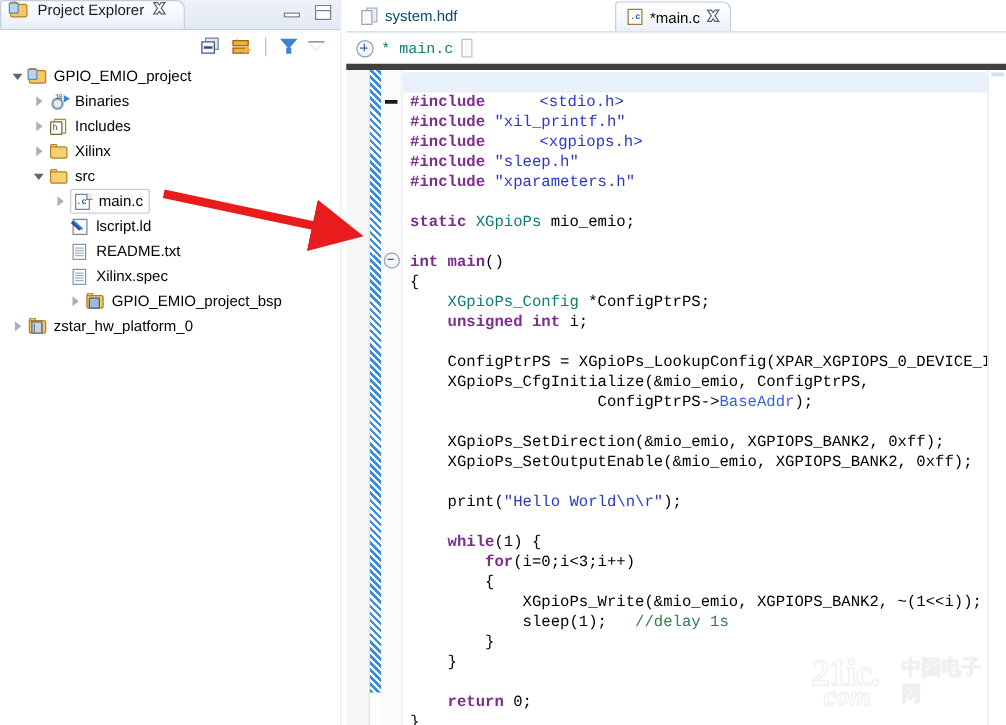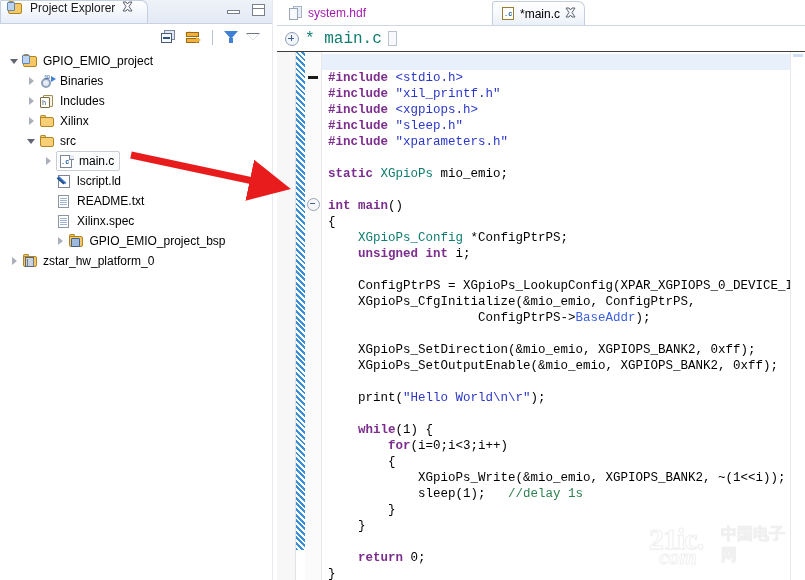--- a/index.html
+++ b/index.html
@@ -148,40 +148,40 @@
   .sash{width:4px;background:#ffffff;border-left:1px solid #e7eaf0;}
 
   
   .right-pane{flex:1;position:relative;background:#ffffff;display:flex;flex-direction:column;}
   .ed-tabbar{
     height:25px;position:relative;background:#ffffff;
     border-bottom:1px solid #cdd6e4;
   }
   .ed-tab{
     position:absolute;top:1px;height:24px;display:flex;align-items:center;gap:5px;
-    padding:0 8px;box-sizing:border-box;font-size:12px;color:#a21caf;
+    padding:0 8px;box-sizing:border-box;font-size:12px;color:#0c4a6e;
   }
   .ed-tab.active{
     background:linear-gradient(to bottom,#ffffff 0%,#f5f8fc 60%,#eaf0f8 100%);
     border:1px solid #c3cedf;border-bottom:none;border-radius:3px 7px 0 0;
     color:#000;
   }
   .tabicon{width:14px;height:14px;position:relative;flex:0 0 14px;}
   .ti-hdf .p1{position:absolute;left:4px;top:0;width:9px;height:12px;background:#e9eef6;border:1px solid #a9b4c5;box-sizing:border-box;}
   .ti-hdf .p2{position:absolute;left:0px;top:2px;width:9px;height:12px;background:#f7f9fc;border:1px solid #9aa6b8;box-sizing:border-box;}
   .ti-mss .p1{position:absolute;left:0px;top:1px;width:12px;height:12px;background:#f7f9fc;border:1px solid #9aa6b8;box-sizing:border-box;}
   .ti-mss .b{position:absolute;bottom:2px;width:2px;background:#7f93b0;}
   .ti-c .pg{position:absolute;left:1px;top:0px;width:12px;height:13px;background:#fff;border:1px solid #9a7d2a;box-sizing:border-box;}
   .ti-c .cc{position:absolute;left:3px;top:3px;font-size:7px;color:#1f5fb0;font-family:"Liberation Mono",monospace;font-weight:bold;}
 
   .crumbbar{
     height:25px;background:#ffffff;display:flex;align-items:center;
-    padding-left:8px;gap:6px;font-size:16px;
+    padding-left:8px;gap:6px;font-size:12px;
     font-family:"Liberation Mono", monospace;
-    border-bottom:1px solid #404040;
+    border-bottom:5px solid #404040;
   }
   .crumb-exp{
     width:12px;height:12px;border-radius:50%;border:1px solid #8e9cb5;background:#f2f6fc;
     position:relative;flex:0 0 12px;
   }
   .crumb-exp:before{content:"";position:absolute;left:2px;top:5px;width:6px;height:1px;background:#41618c;}
   .crumb-exp:after{content:"";position:absolute;left:4.5px;top:2.5px;width:1px;height:6px;background:#41618c;}
   .crumb-txt{color:#0f7d6e;}
   .crumb-caret{display:inline-block;width:7px;height:13px;border:1px solid #b9c2d0;background:#f7f9fc;vertical-align:-2px;}
 
@@ -212,21 +212,21 @@
     font-family:"Liberation Mono","DejaVu Sans Mono",monospace;
     font-size:12.5px;line-height:16px;
   }
   .cur-line{position:absolute;left:0;right:0;height:16px;background:#e7f0fb;}
   .code{position:absolute;left:6px;top:0;white-space:pre;}
   .ln{height:16px;white-space:pre;}
 
   
   .pp{color:#7c2d8e;font-weight:bold;}
   .str{color:#2a37c8;}
-  .inc{color:#2a37c8;}
+  .inc{color:#2a37c8;margin-left:36px;}
   .kw{color:#7c2d8e;font-weight:bold;}
   .typ{color:#0f7d6e;}
   .fld{color:#3b5fe0;}
   .cmt{color:#2f7f4f;}
   .pl{color:#000000;}
 
   .ov-ruler{
     width:14px;flex:0 0 14px;background:#ffffff;border-left:1px solid #e8e8e8;position:relative;
   }
   .ov-ruler .mk{position:absolute;left:2px;width:10px;height:3px;background:#cfe0f5;}

